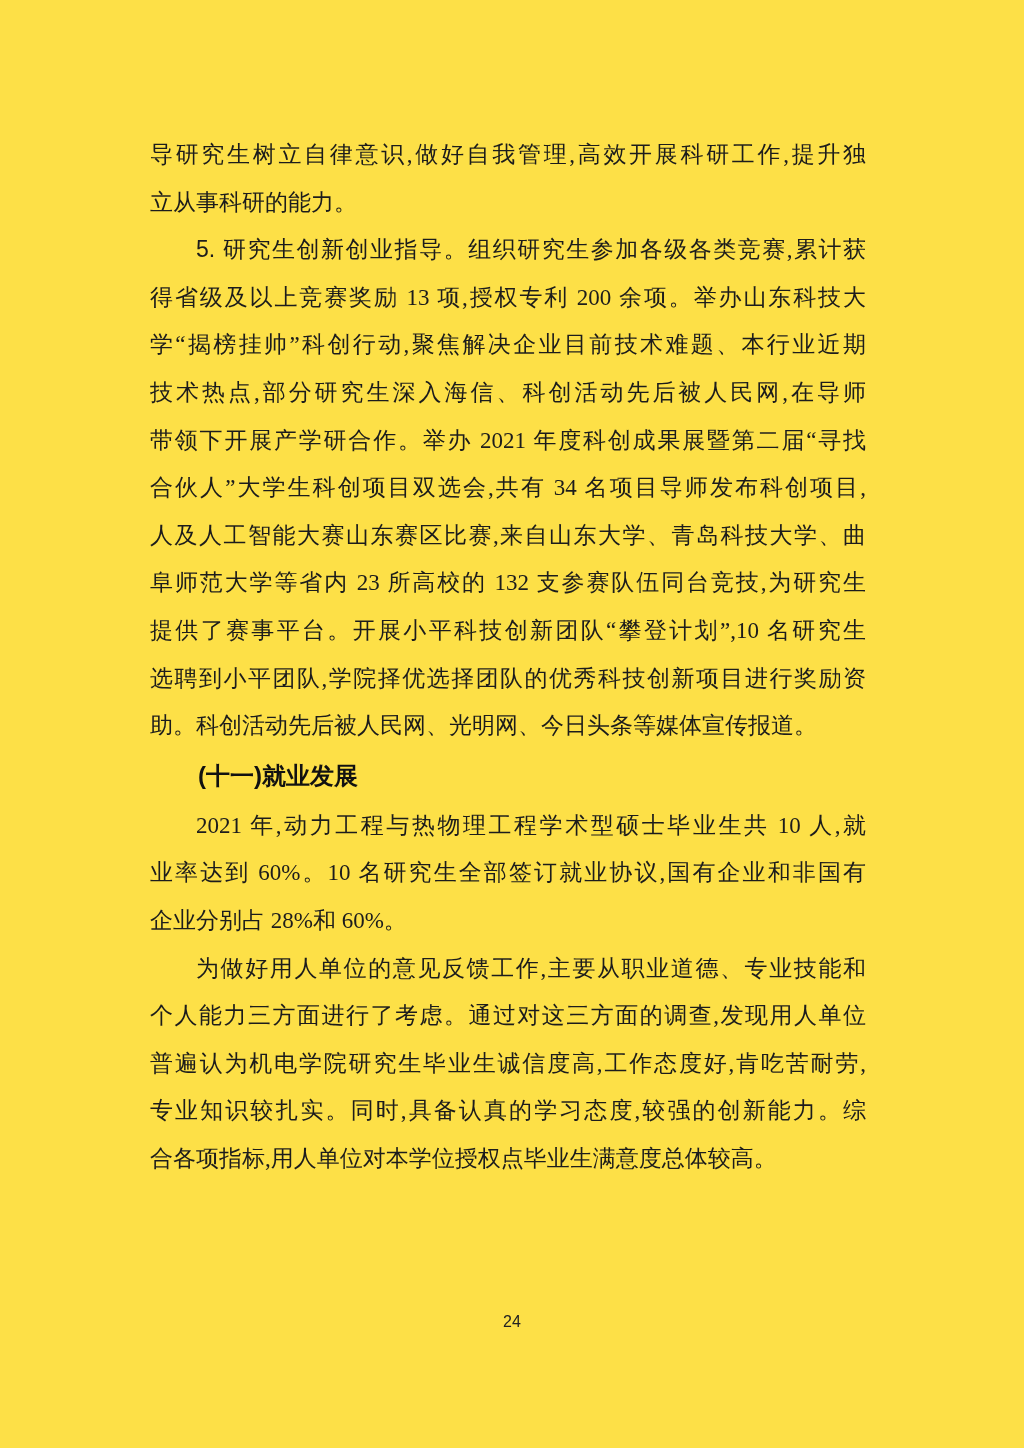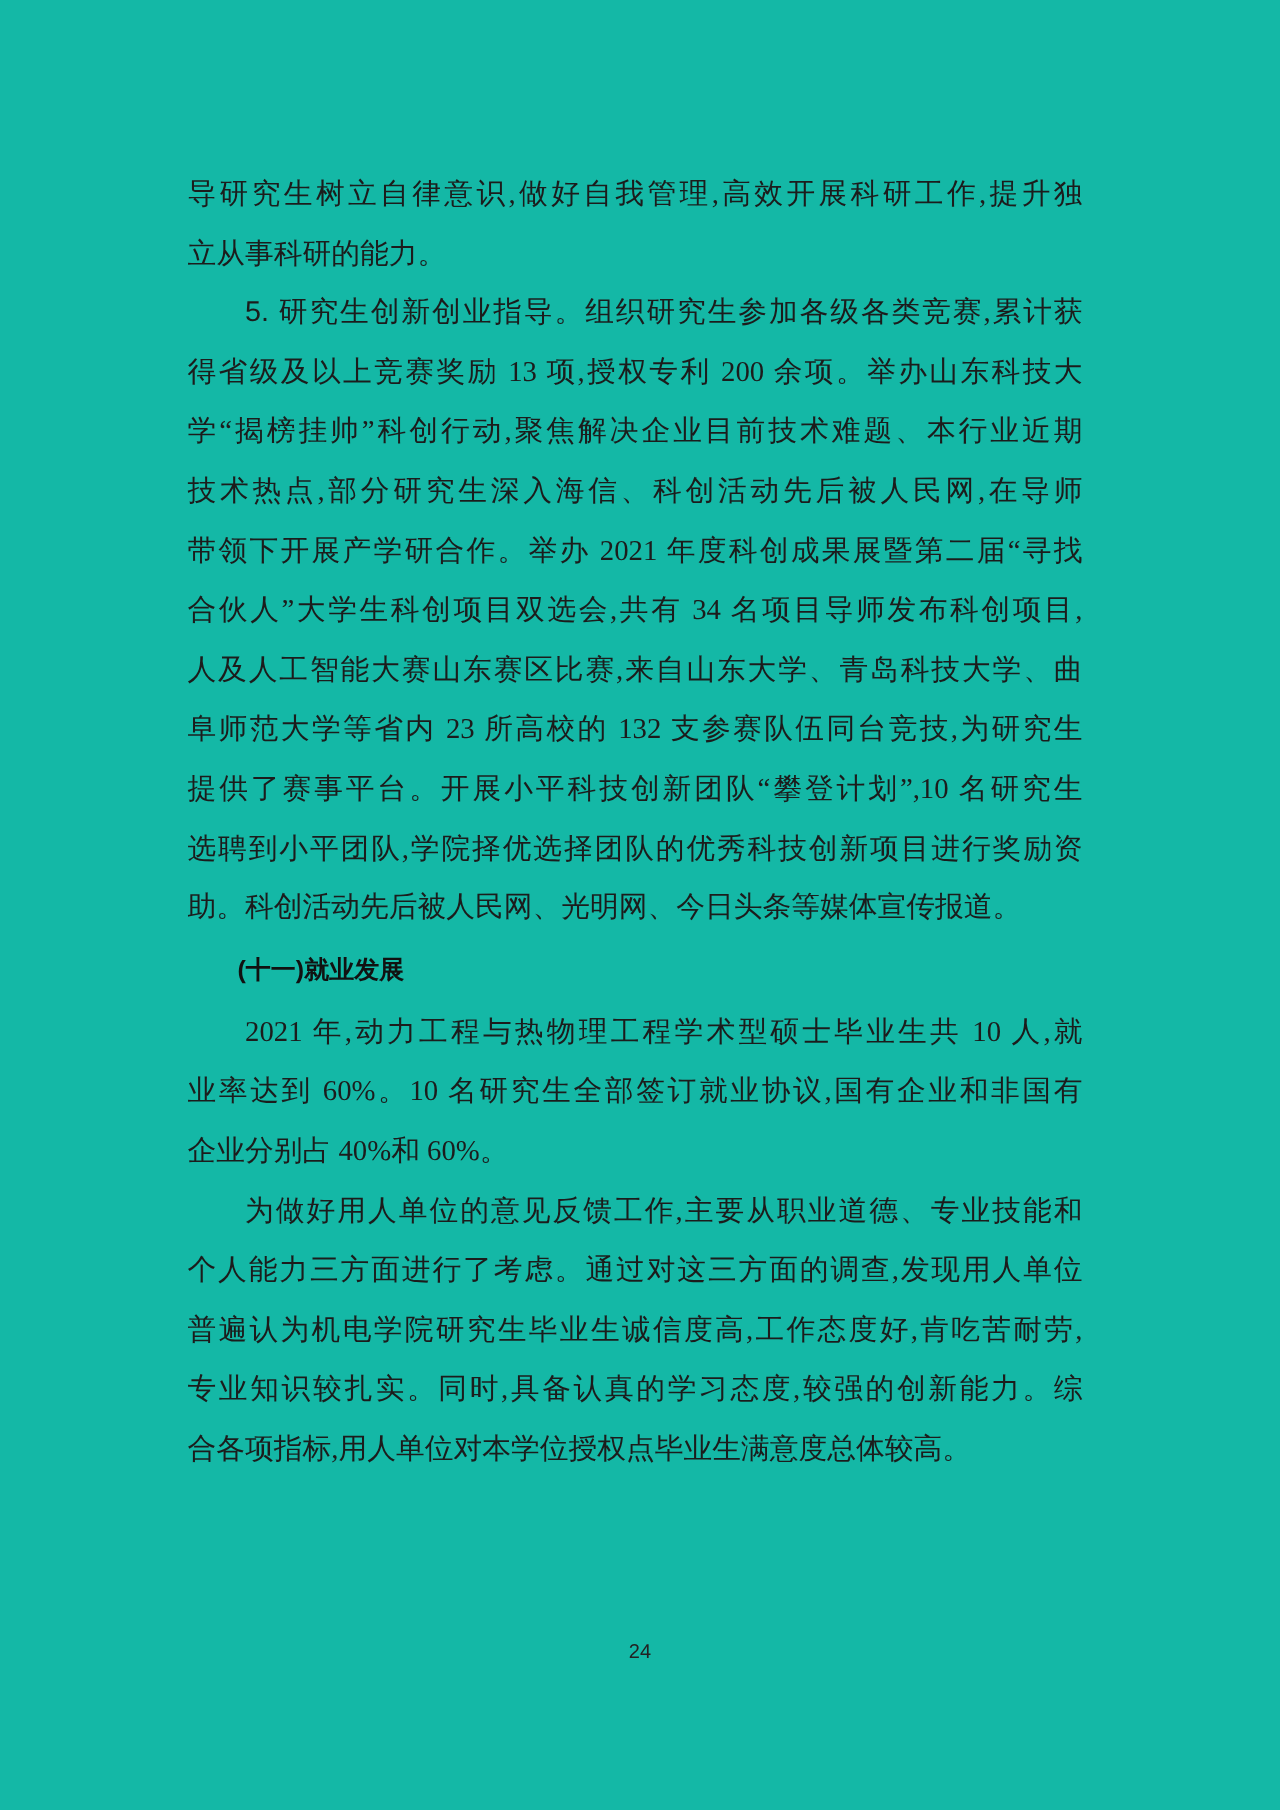--- a/index.html
+++ b/index.html
@@ -1,21 +1,21 @@
 <!DOCTYPE html>
 <html lang="zh"><head>
 <meta charset="utf-8">
 <style>
   html, body { margin: 0; padding: 0; background: #e8e8e8; }
   .page {
     position: relative;
     width: 1024px;
     height: 1448px;
     margin: 0 auto;
-    background: #14b8a6;
+    background: #fde047;
     overflow: hidden;
     font-family: "Liberation Serif", "DejaVu Serif", serif;
     color: #1c1c1c;
   }
   .textblock {
     position: absolute;
     left: 150px;
     top: 131px;
     width: 716px;
   }
@@ -27,21 +27,21 @@
     overflow: hidden;
   }
   
   .just { text-align-last: justify; }
   .indent { text-indent: 2em; }
   .lead {
     font-weight: 400;
     font-family: "Liberation Sans", "DejaVu Sans", sans-serif;
   }
   .heading {
-    font-size: 20px;
+    font-size: 24px;
     line-height: 52px;
     font-weight: 700;
     font-family: "Liberation Sans", "DejaVu Sans", sans-serif;
     text-indent: 2em;
     color: #111111;
   }
   .pagenum {
     position: absolute;
     left: 0;
     top: 1310px;
@@ -76,21 +76,21 @@
       <div class="line just">提供了赛事平台。开展小平科技创新团队“攀登计划”,10 名研究生</div>
       <div class="line just">选聘到小平团队,学院择优选择团队的优秀科技创新项目进行奖励资</div>
       <div class="line">助。科创活动先后被人民网、光明网、今日头条等媒体宣传报道。</div>
     </div>
 
     <div class="heading">(十一)就业发展</div>
 
     <div class="paragraph">
       <div class="line just indent">2021 年,动力工程与热物理工程学术型硕士毕业生共 10 人,就</div>
       <div class="line just">业率达到 60%。10 名研究生全部签订就业协议,国有企业和非国有</div>
-      <div class="line">企业分别占 40%和 60%。</div>
+      <div class="line">企业分别占 28%和 60%。</div>
     </div>
 
     <div class="paragraph">
       <div class="line just indent">为做好用人单位的意见反馈工作,主要从职业道德、专业技能和</div>
       <div class="line just">个人能力三方面进行了考虑。通过对这三方面的调查,发现用人单位</div>
       <div class="line just">普遍认为机电学院研究生毕业生诚信度高,工作态度好,肯吃苦耐劳,</div>
       <div class="line just">专业知识较扎实。同时,具备认真的学习态度,较强的创新能力。综</div>
       <div class="line">合各项指标,用人单位对本学位授权点毕业生满意度总体较高。</div>
     </div>
 

